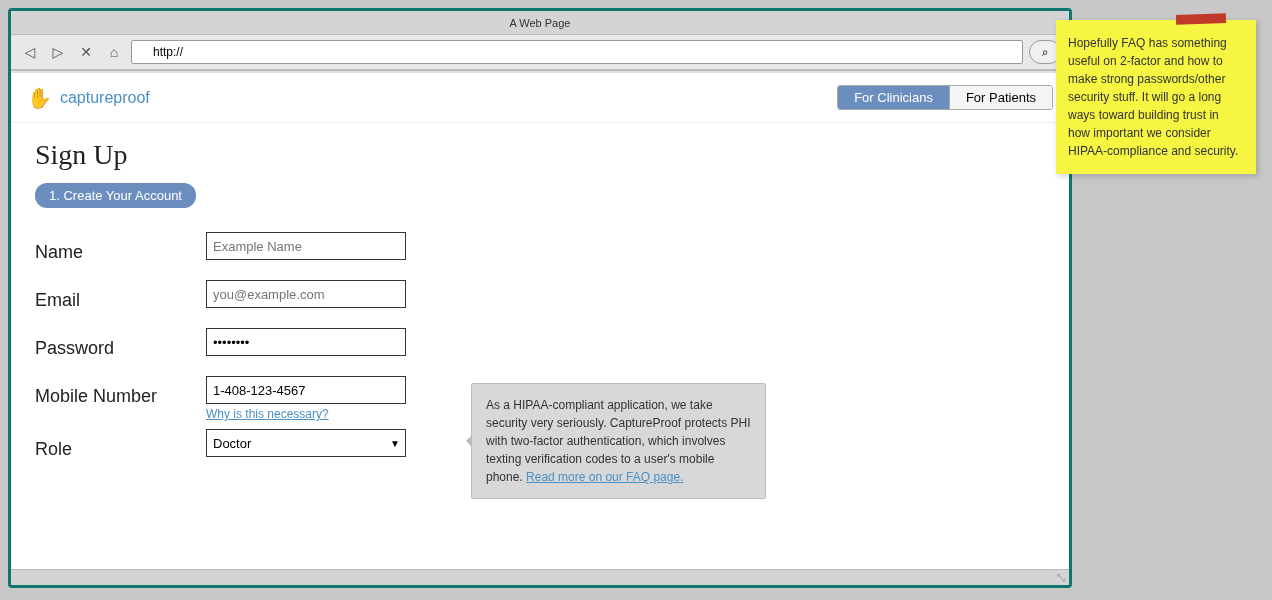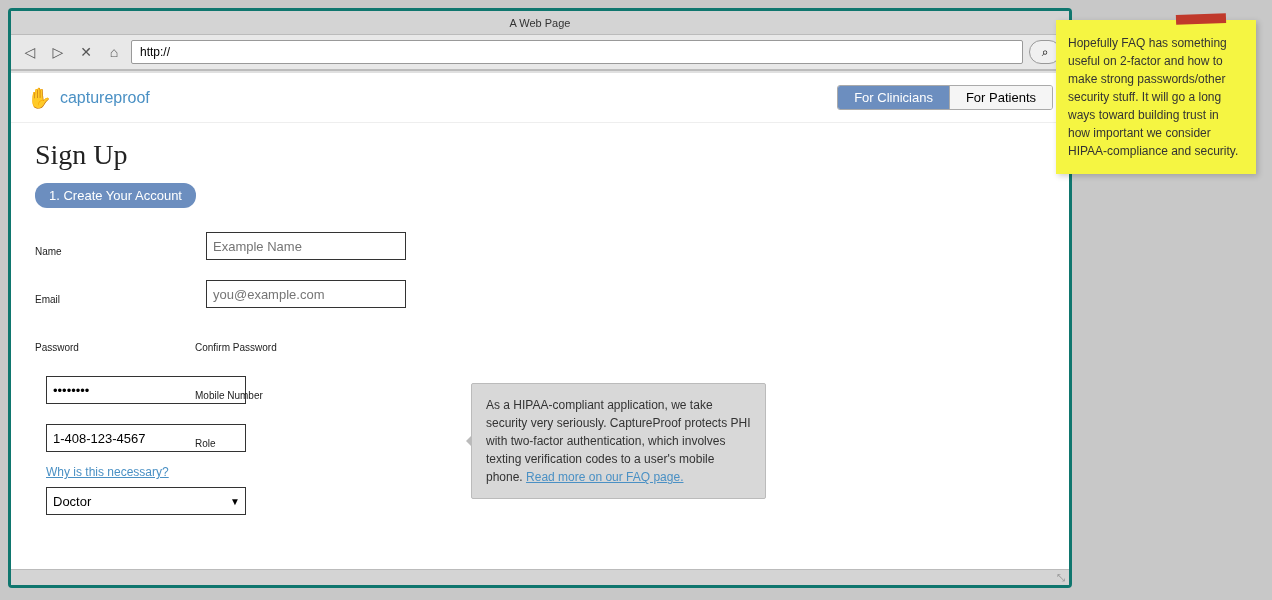--- a/index.html
+++ b/index.html
@@ -56,21 +56,21 @@
       cursor: pointer;
       background: none;
       border: none;
     }
 
     .address-bar {
       flex: 1;
       height: 24px;
       border: 1px solid #999;
       border-radius: 2px;
-      padding: 0 8px;
+      padding: 0 21px;
       font-size: 12px;
       background: white;
     }
 
     .search-btn {
       width: 32px;
       height: 24px;
       border: 1px solid #999;
       border-radius: 12px;
       background: #f0f0f0;
@@ -177,21 +177,21 @@
     }
 
     .form-grid {
       display: grid;
       grid-template-columns: 160px 200px;
       gap: 0;
       align-items: start;
     }
 
     .form-label {
-      font-size: 10px;
+      font-size: 18px;
       color: #222;
       padding: 8px 0;
       line-height: 32px;
     }
 
     .form-field-wrap {
       padding: 4px 11px;
     }
 
     .form-input {
@@ -211,21 +211,21 @@
 
     .password-hint span {
       color: #4a90c4;
     }
 
     .why-link {
       color: #4a90c4;
       font-size: 12px;
       text-decoration: underline;
       cursor: pointer;
-      margin-top: 13px;
+      margin-top: 3px;
       display: block;
     }
 
     .form-select-wrap {
       position: relative;
       width: 200px;
     }
 
     .form-select {
       width: 200px;
@@ -353,21 +353,20 @@
           <input class="form-input" type="text" placeholder="Example Name" style="">
         </div>
 
         <div class="form-label">Email</div>
         <div class="form-field-wrap">
           <input class="form-input" type="text" placeholder="you@example.com" style="">
         </div>
 
         <div class="form-label">Password</div>
 
-        <div class="form-label">Confirm Password</div>
         <div class="form-field-wrap">
           <input class="form-input" type="password" value="12345678" style="">
         </div>
 
         <div class="form-label">Mobile Number</div>
         <div class="form-field-wrap">
           <input class="form-input" type="text" value="1-408-123-4567" style="">
           <a class="why-link">Why is this necessary?</a>
         </div>
 

